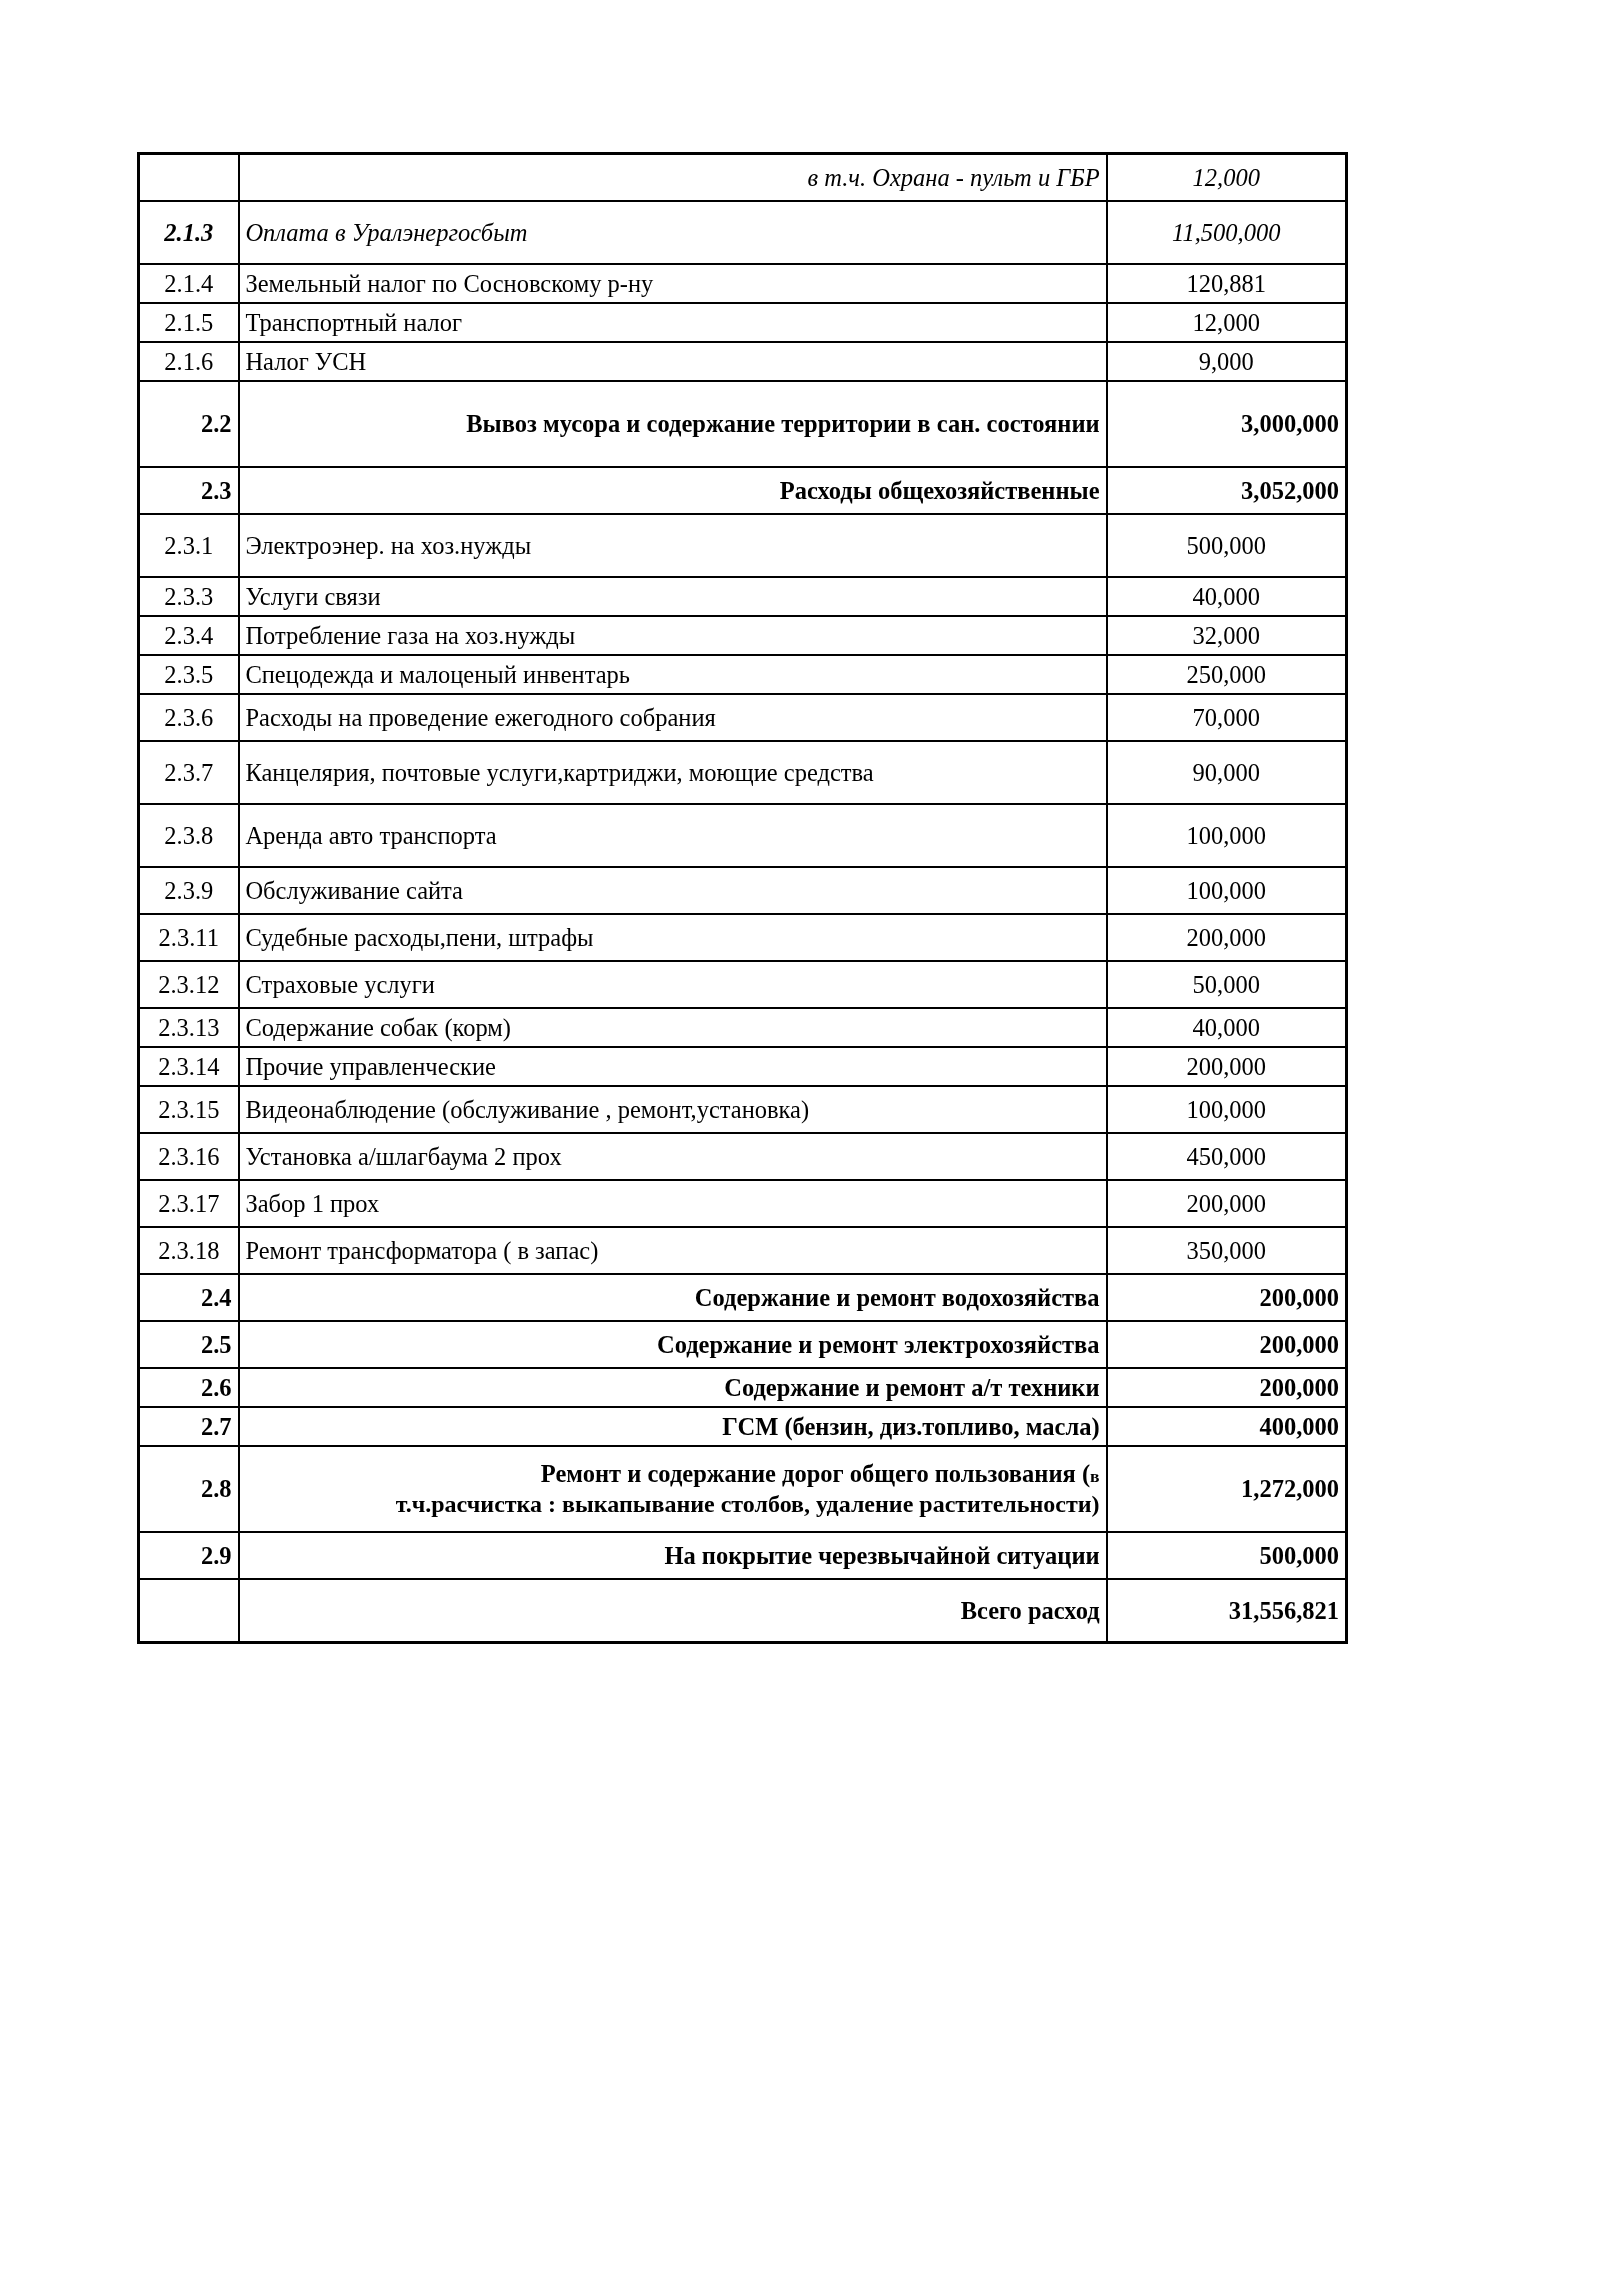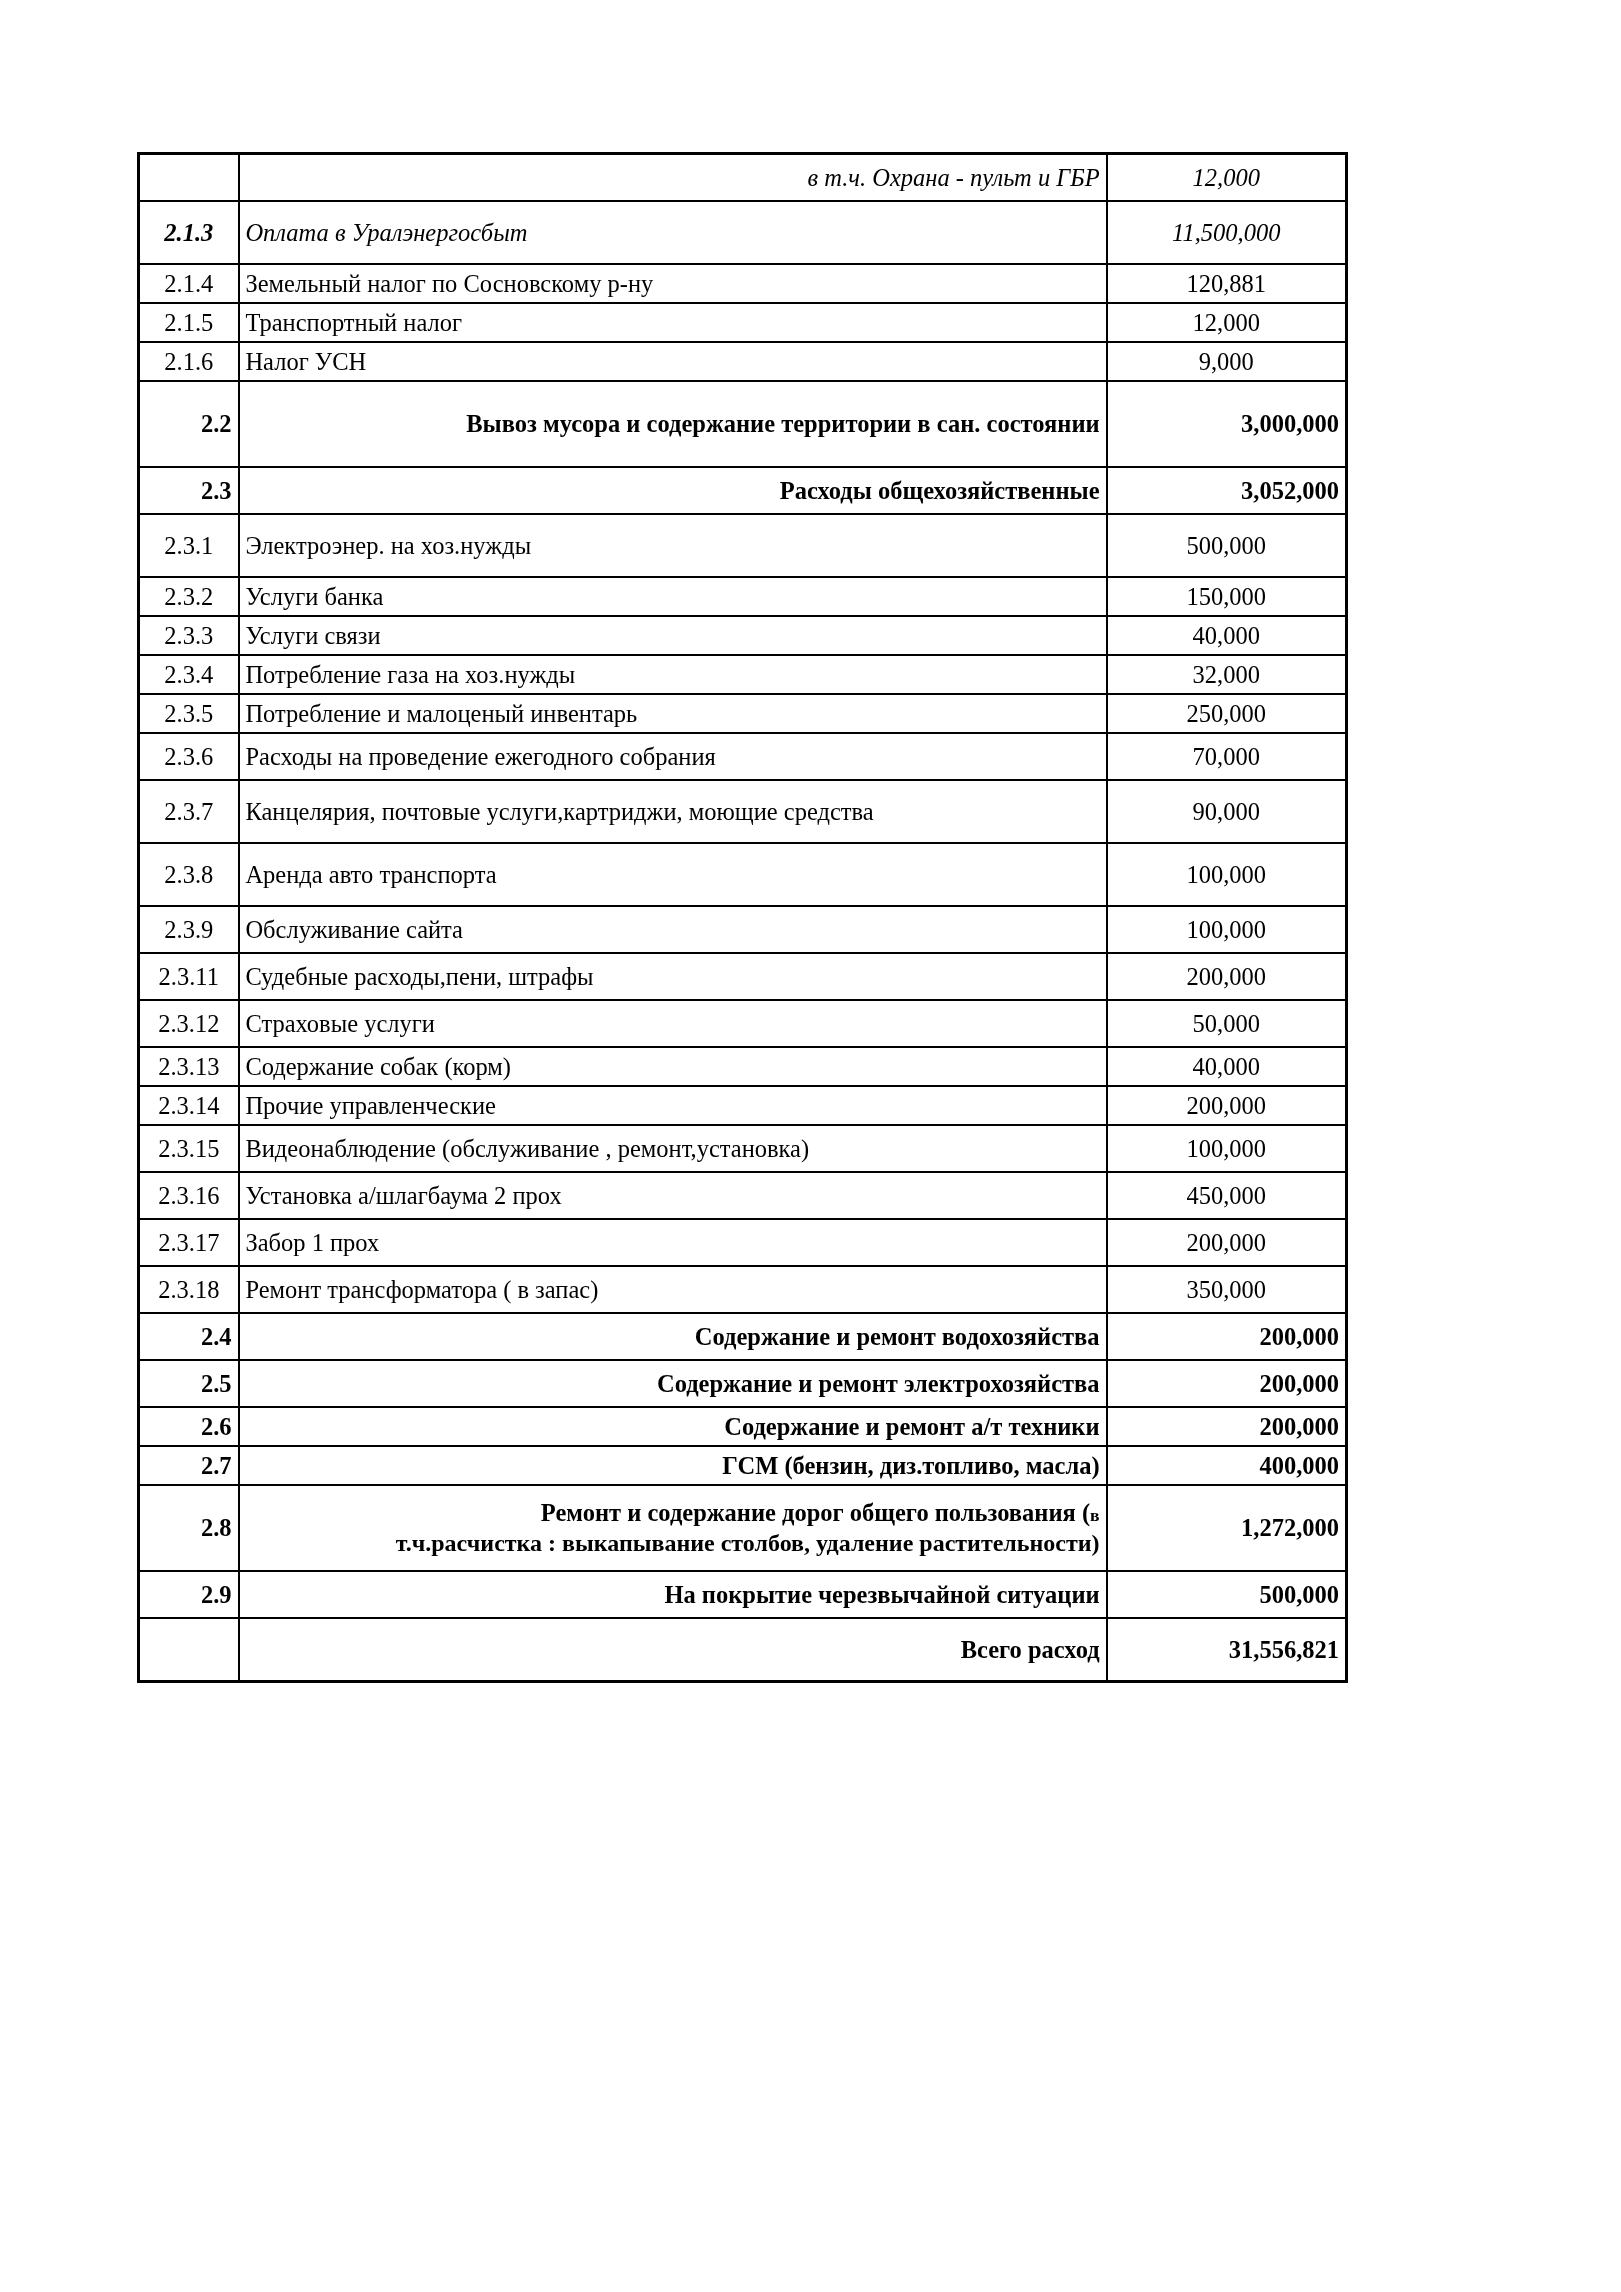--- a/index.html
+++ b/index.html
@@ -167,41 +167,36 @@
         <td class="desc">Расходы общехозяйственные</td>
         <td class="val">3,052,000</td>
       </tr>
 
       <tr class="h-lg">
         <td class="num">2.3.1</td>
         <td class="desc">Электроэнер. на хоз.нужды</td>
         <td class="val">500,000</td>
       </tr>
 
-      <tr class="h-sm">
-        <td class="num">2.3.2</td>
-        <td class="desc">Услуги банка</td>
-        <td class="val">150,000</td>
-      </tr>
 
       <tr class="h-sm">
         <td class="num">2.3.3</td>
         <td class="desc">Услуги связи</td>
         <td class="val">40,000</td>
       </tr>
 
       <tr class="h-sm">
         <td class="num">2.3.4</td>
         <td class="desc">Потребление газа на хоз.нужды</td>
         <td class="val">32,000</td>
       </tr>
 
       <tr class="h-sm">
         <td class="num">2.3.5</td>
-        <td class="desc">Потребление и малоценый инвентарь</td>
+        <td class="desc">Спецодежда и малоценый инвентарь</td>
         <td class="val">250,000</td>
       </tr>
 
       <tr class="h-md">
         <td class="num">2.3.6</td>
         <td class="desc">Расходы на проведение ежегодного собрания</td>
         <td class="val">70,000</td>
       </tr>
 
       <tr class="h-lg">

